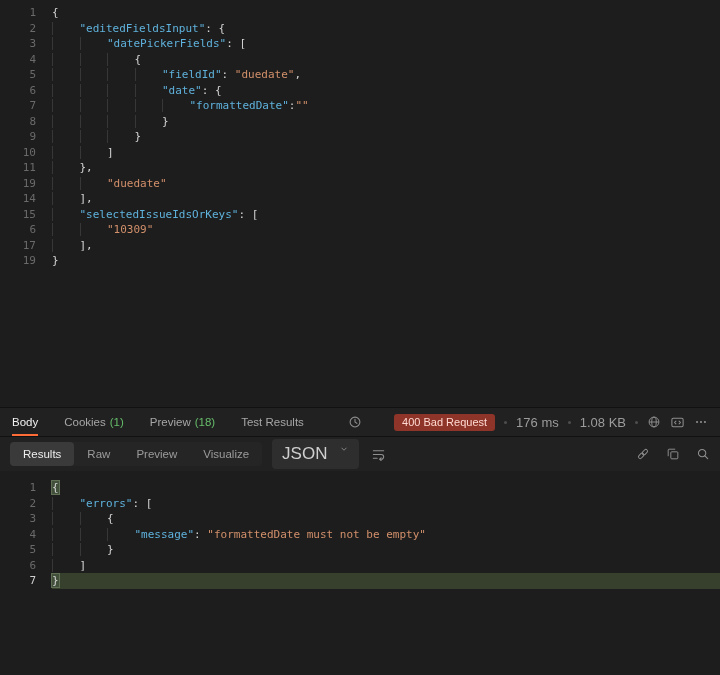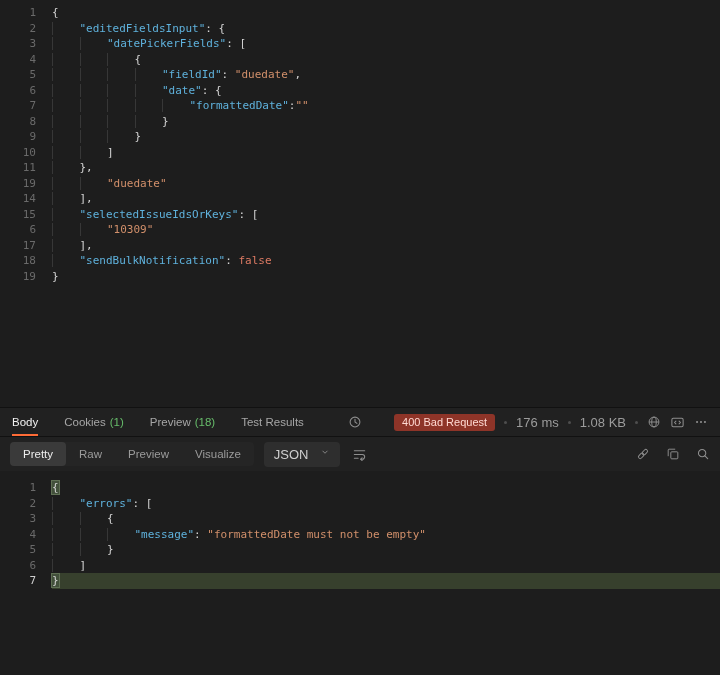--- a/index.html
+++ b/index.html
@@ -37,21 +37,21 @@
                   font-size:11px; padding:2px 8px 3px; border-radius:3px; white-space:nowrap; }
   .meta { color:#9c9c9c; font-size:13px; white-space:nowrap; }
   .sep { width:3px; height:3px; border-radius:50%; background:#4e4e4e; }
 
   
   .resp-toolbar { height:34px; background:#212121; display:flex; align-items:center; padding:0 10px; }
   .views { display:flex; background:#252525; border-radius:4px; }
   .view { font-size:11.5px; color:#9b9b9b; padding:6px 13px; border-radius:4px; cursor:default; }
   .view.active { background:#3a3a3a; color:#ededed; }
   .format-dd { margin-left:10px; display:flex; align-items:flex-start; gap:12px; background:#2e2e2e;
-               border-radius:4px; padding:5px 10px; color:#cfcfcf; font-size:13px; }
+               border-radius:4px; padding:5px 10px; color:#cfcfcf; font-size:17px; }
   .wrapbtn { margin-left:12px; }
   .toolbar-right { margin-left:auto; display:flex; align-items:center; gap:16px; }
 </style>
 </head>
 <body>
 
 <section class="request-editor code-area" id="req-code">
     <div class="code-line"><span class="ln">1</span><span class="src">{</span></div>
     <div class="code-line"><span class="ln">2</span><span class="src"><span class="ind">    </span><span class="k">"editedFieldsInput"</span>: {</span></div>
     <div class="code-line"><span class="ln">3</span><span class="src"><span class="ind">    </span><span class="ind">    </span><span class="k">"datePickerFields"</span>: [</span></div>
@@ -61,21 +61,20 @@
     <div class="code-line"><span class="ln">7</span><span class="src"><span class="ind">    </span><span class="ind">    </span><span class="ind">    </span><span class="ind">    </span><span class="ind">    </span><span class="k">"formattedDate"</span>:<span class="s">""</span></span></div>
     <div class="code-line"><span class="ln">8</span><span class="src"><span class="ind">    </span><span class="ind">    </span><span class="ind">    </span><span class="ind">    </span>}</span></div>
     <div class="code-line"><span class="ln">9</span><span class="src"><span class="ind">    </span><span class="ind">    </span><span class="ind">    </span>}</span></div>
     <div class="code-line"><span class="ln">10</span><span class="src"><span class="ind">    </span><span class="ind">    </span>]</span></div>
     <div class="code-line"><span class="ln">11</span><span class="src"><span class="ind">    </span>},</span></div>
     <div class="code-line"><span class="ln">19</span><span class="src"><span class="ind">    </span><span class="ind">    </span><span class="s">"duedate"</span></span></div>
     <div class="code-line"><span class="ln">14</span><span class="src"><span class="ind">    </span>],</span></div>
     <div class="code-line"><span class="ln">15</span><span class="src"><span class="ind">    </span><span class="k">"selectedIssueIdsOrKeys"</span>: [</span></div>
     <div class="code-line"><span class="ln">6</span><span class="src"><span class="ind">    </span><span class="ind">    </span><span class="s">"10309"</span></span></div>
     <div class="code-line"><span class="ln">17</span><span class="src"><span class="ind">    </span>],</span></div>
-    <div class="code-line"><span class="ln">18</span><span class="src"><span class="ind">    </span><span class="k">"sendBulkNotification"</span>: <span class="b">false</span></span></div>
     <div class="code-line"><span class="ln">19</span><span class="src">}</span></div>
   </section>
 
 <header class="resp-tabs">
   <div class="tabs-left">
     <div class="tab active">
       <span>Body</span>
     </div>
     <div class="tab">
       <span>Cookies</span>
@@ -121,21 +120,21 @@
         <circle cx="3.5" cy="8" r="1.2"></circle>
           <circle cx="8" cy="8" r="1.2"></circle>
           <circle cx="12.5" cy="8" r="1.2"></circle>
       </svg>
     </span>
   </div>
 </header>
 
 <div class="resp-toolbar">
   <div class="views">
-    <span class="view active">Pretty</span>
+    <span class="view active">Results</span>
     <span class="view">Raw</span>
     <span class="view">Preview</span>
     <span class="view">Visualize</span>
   </div>
   <div class="format-dd">
     <span>JSON</span>
     <span class="iconbtn">
       <svg width="10" height="10" viewBox="0 0 16 16" fill="none" stroke="currentColor" stroke-width="1.4" stroke-linecap="round">
         <path d="m4.5 6.5 3.5 3.5 3.5-3.5"></path>
       </svg>

